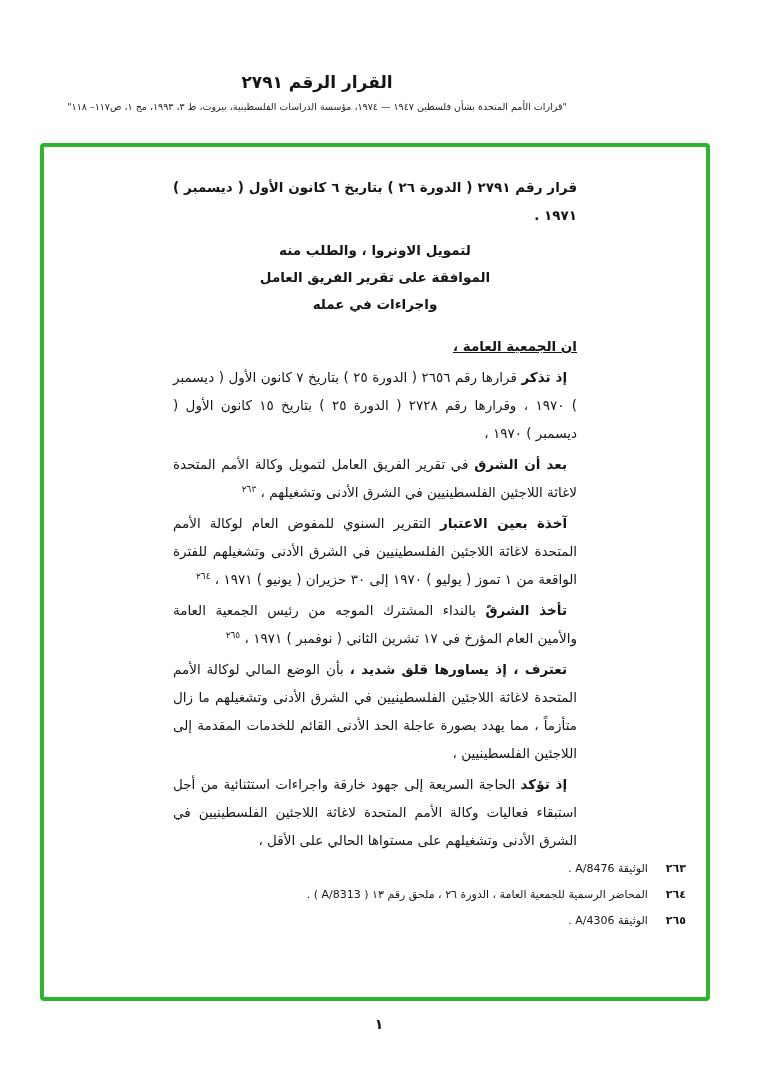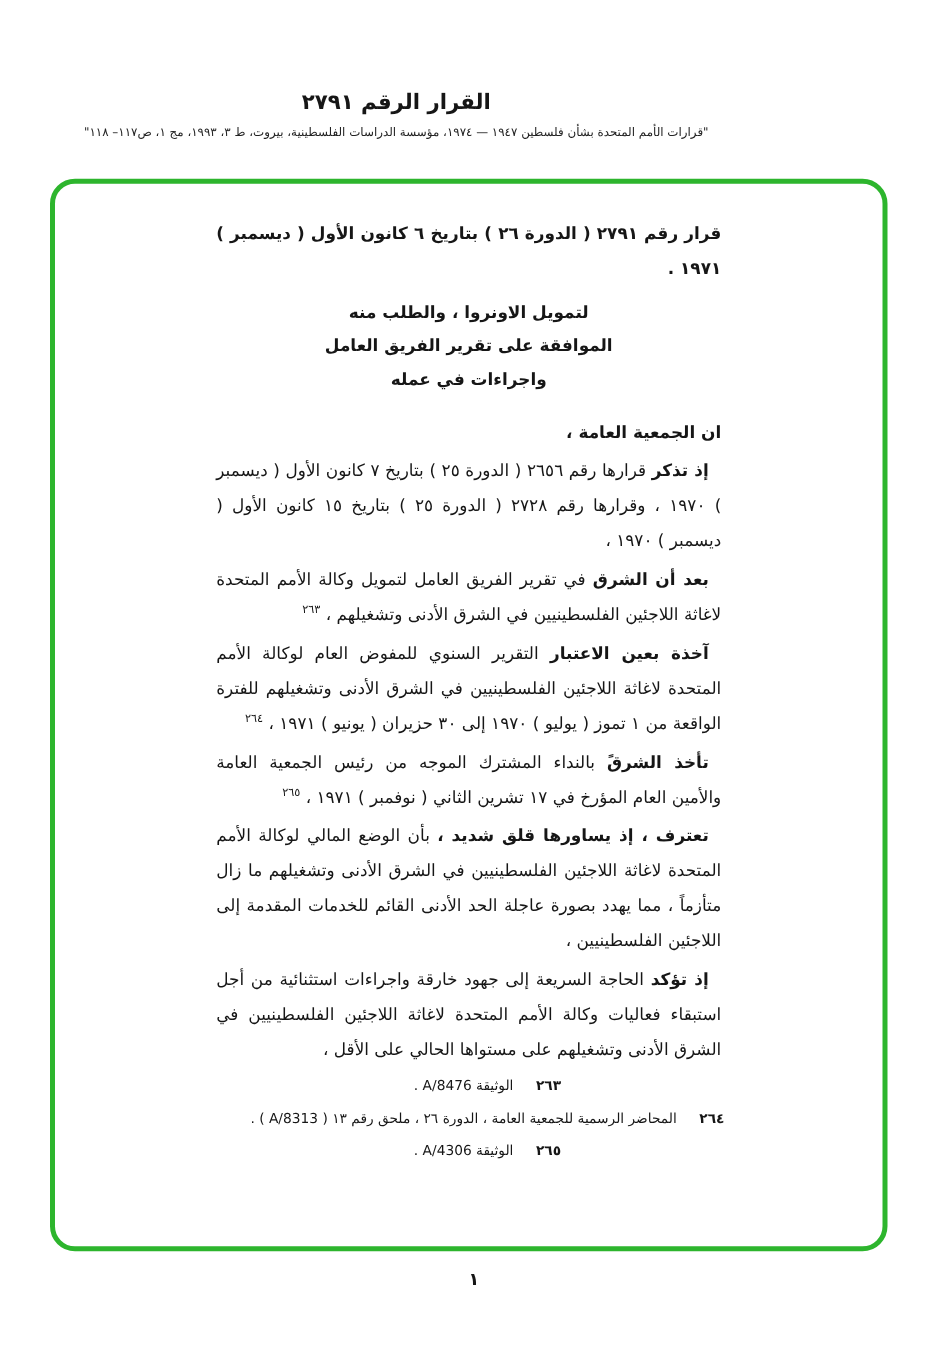--- a/index.html
+++ b/index.html
@@ -35,21 +35,21 @@
     color: #222;
     letter-spacing: 0.2px;
   }
   .frame {
     position: absolute;
     left: 40px;
     top: 143px;
     width: 670px;
     height: 858px;
     border: 4px solid var(--frame-green, #2db52d);
-    border-radius: 20px;
+    border-radius: 4px;
     box-sizing: border-box;
   }
   .frame-inner {
     height: 100%;
     display: flex;
     flex-direction: column;
     box-sizing: border-box;
   }
   .content {
     direction: rtl;
@@ -72,37 +72,38 @@
   }
   .para {
     text-align: justify;
     margin: 0 0 3px 0;
     text-indent: 10px;
   }
   .para.opening {
     margin-top: 10px;
     font-weight: bold;
     text-indent: 0;
+    text-decoration: underline;
   }
   .para b {
     font-weight: bold;
   }
   .fn-ref {
     font-size: 9px;
     vertical-align: super;
     line-height: 0;
   }
   .footnotes {
     direction: rtl;
     margin-top: auto;
     margin-bottom: 84px;
-    padding: 0 0 0 14px;
+    padding: 0 20px 0 14px;
     font-size: 11px;
     line-height: 24px;
-    text-align: center;
+    text-align: right;
     margin-left: 16px;
   }
   .footnote {
     margin-bottom: 2px;
   }
   .fn-num {
     display: inline-block;
     margin-left: 18px;
     font-weight: bold;
   }

